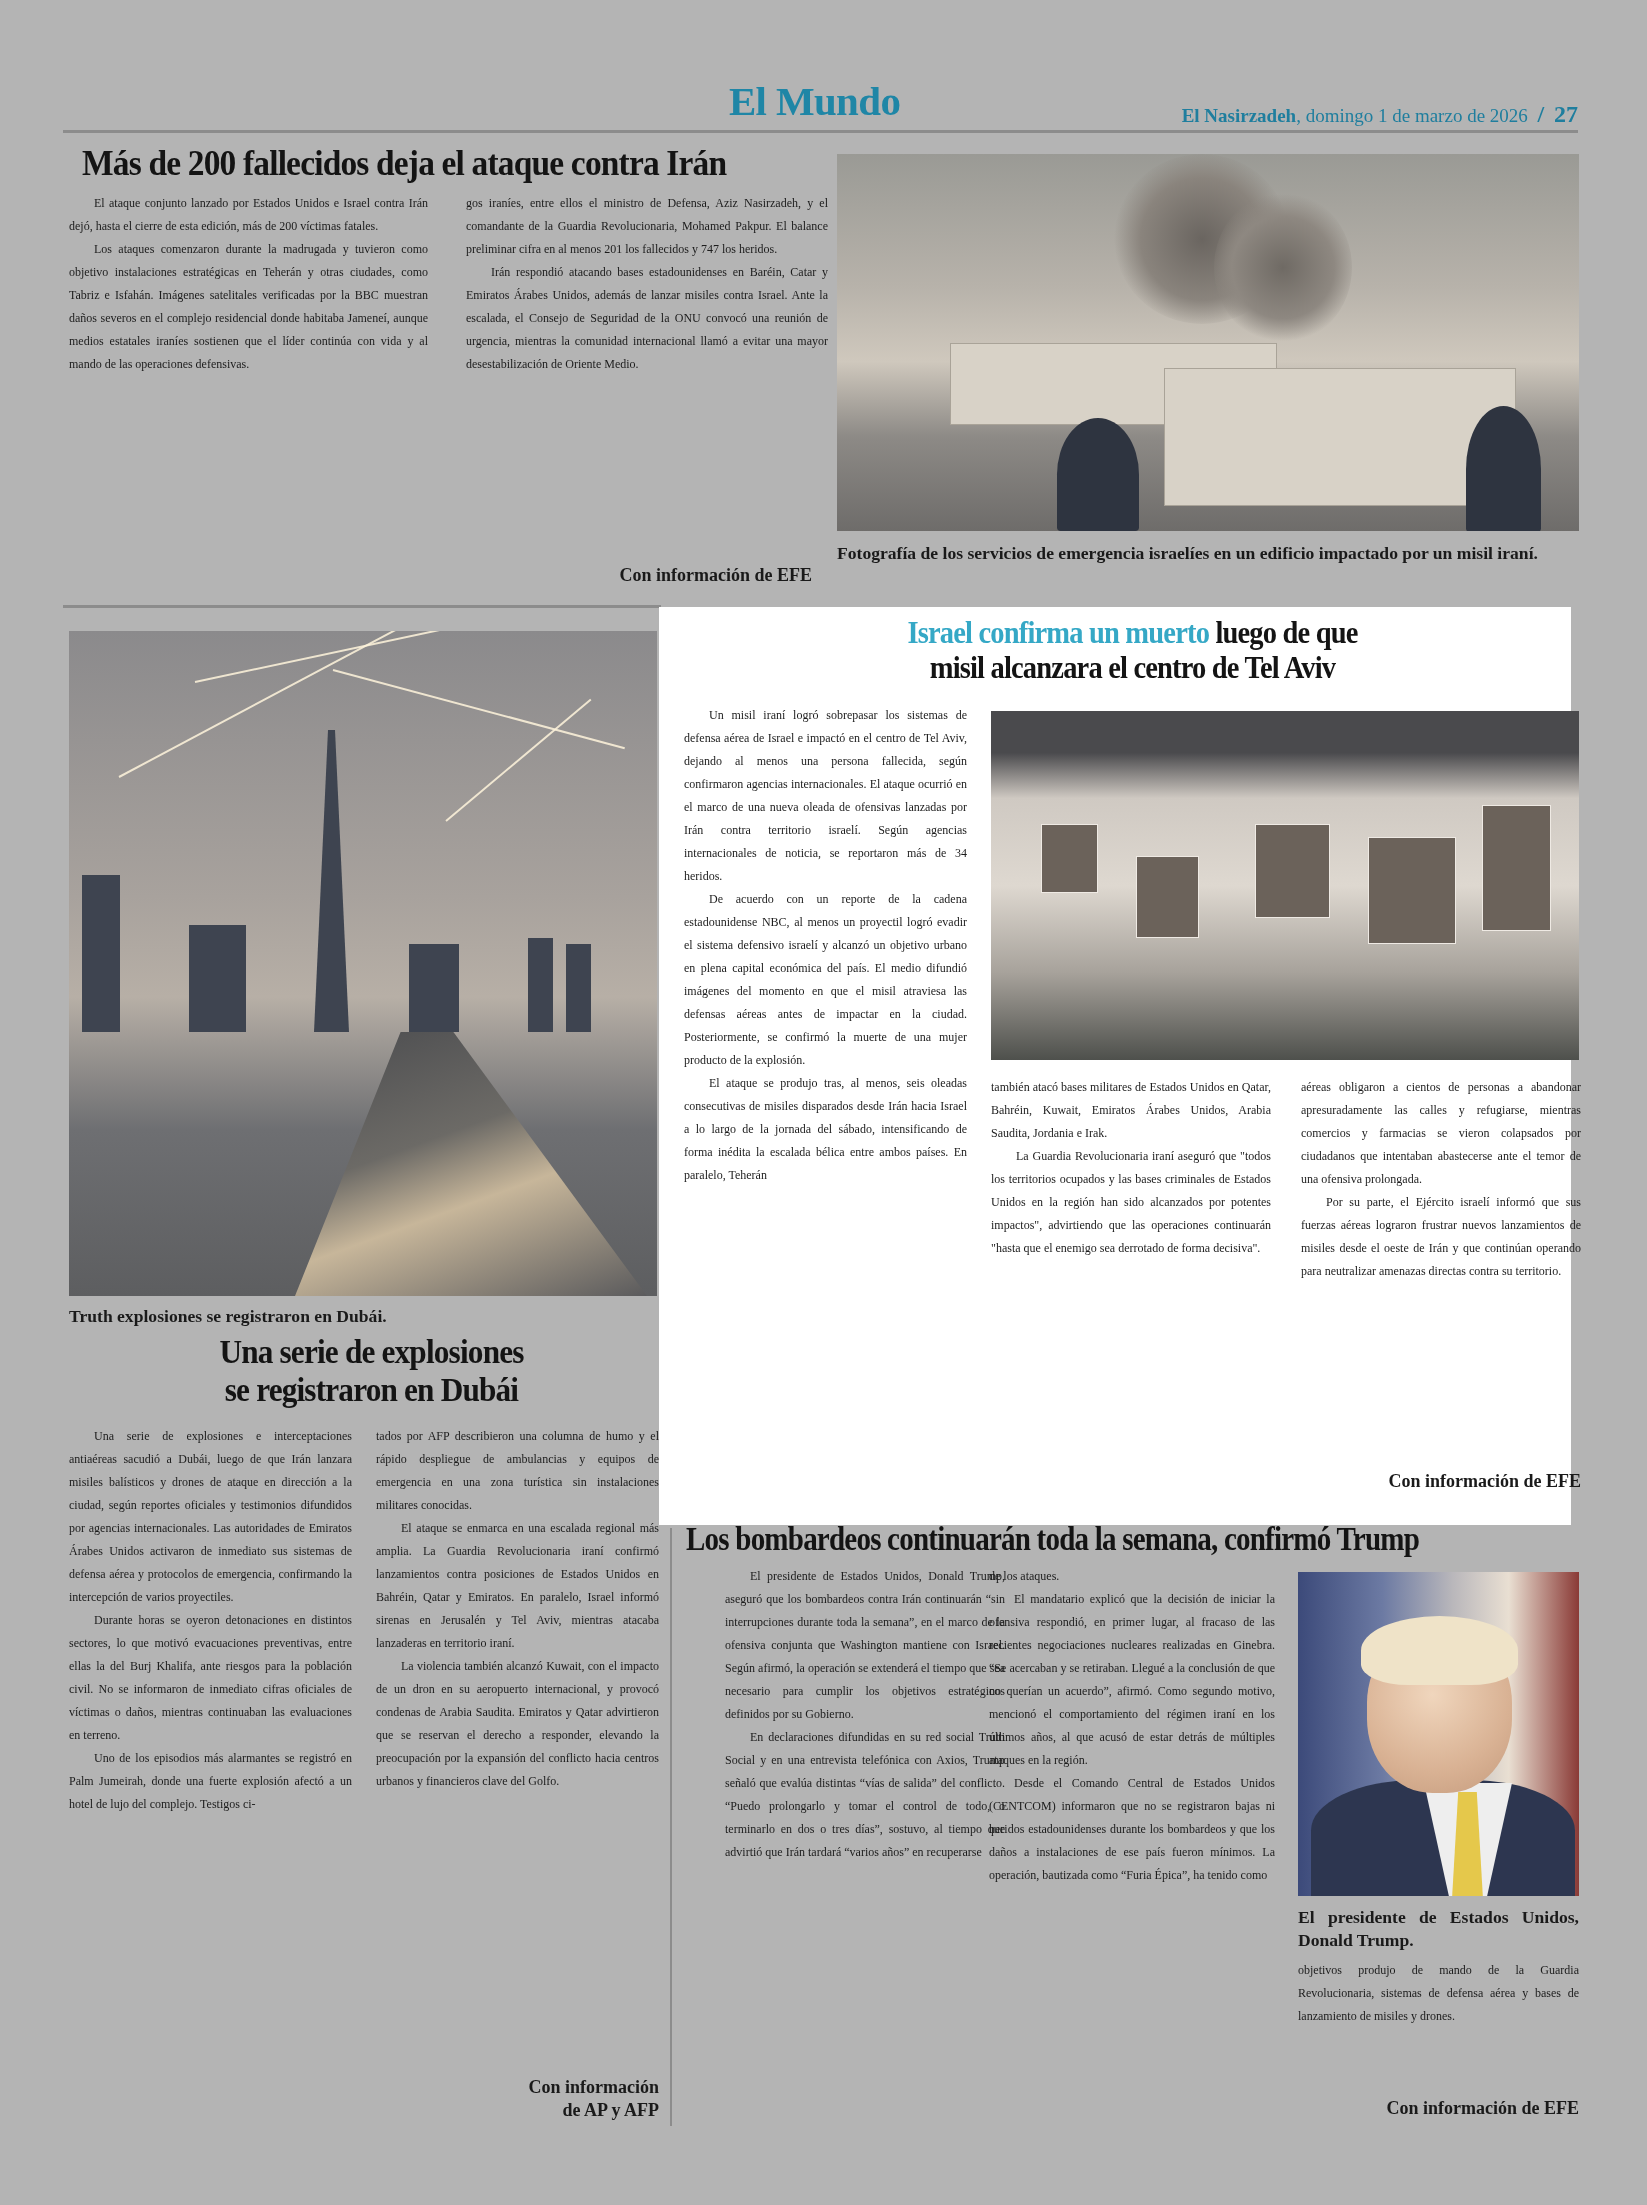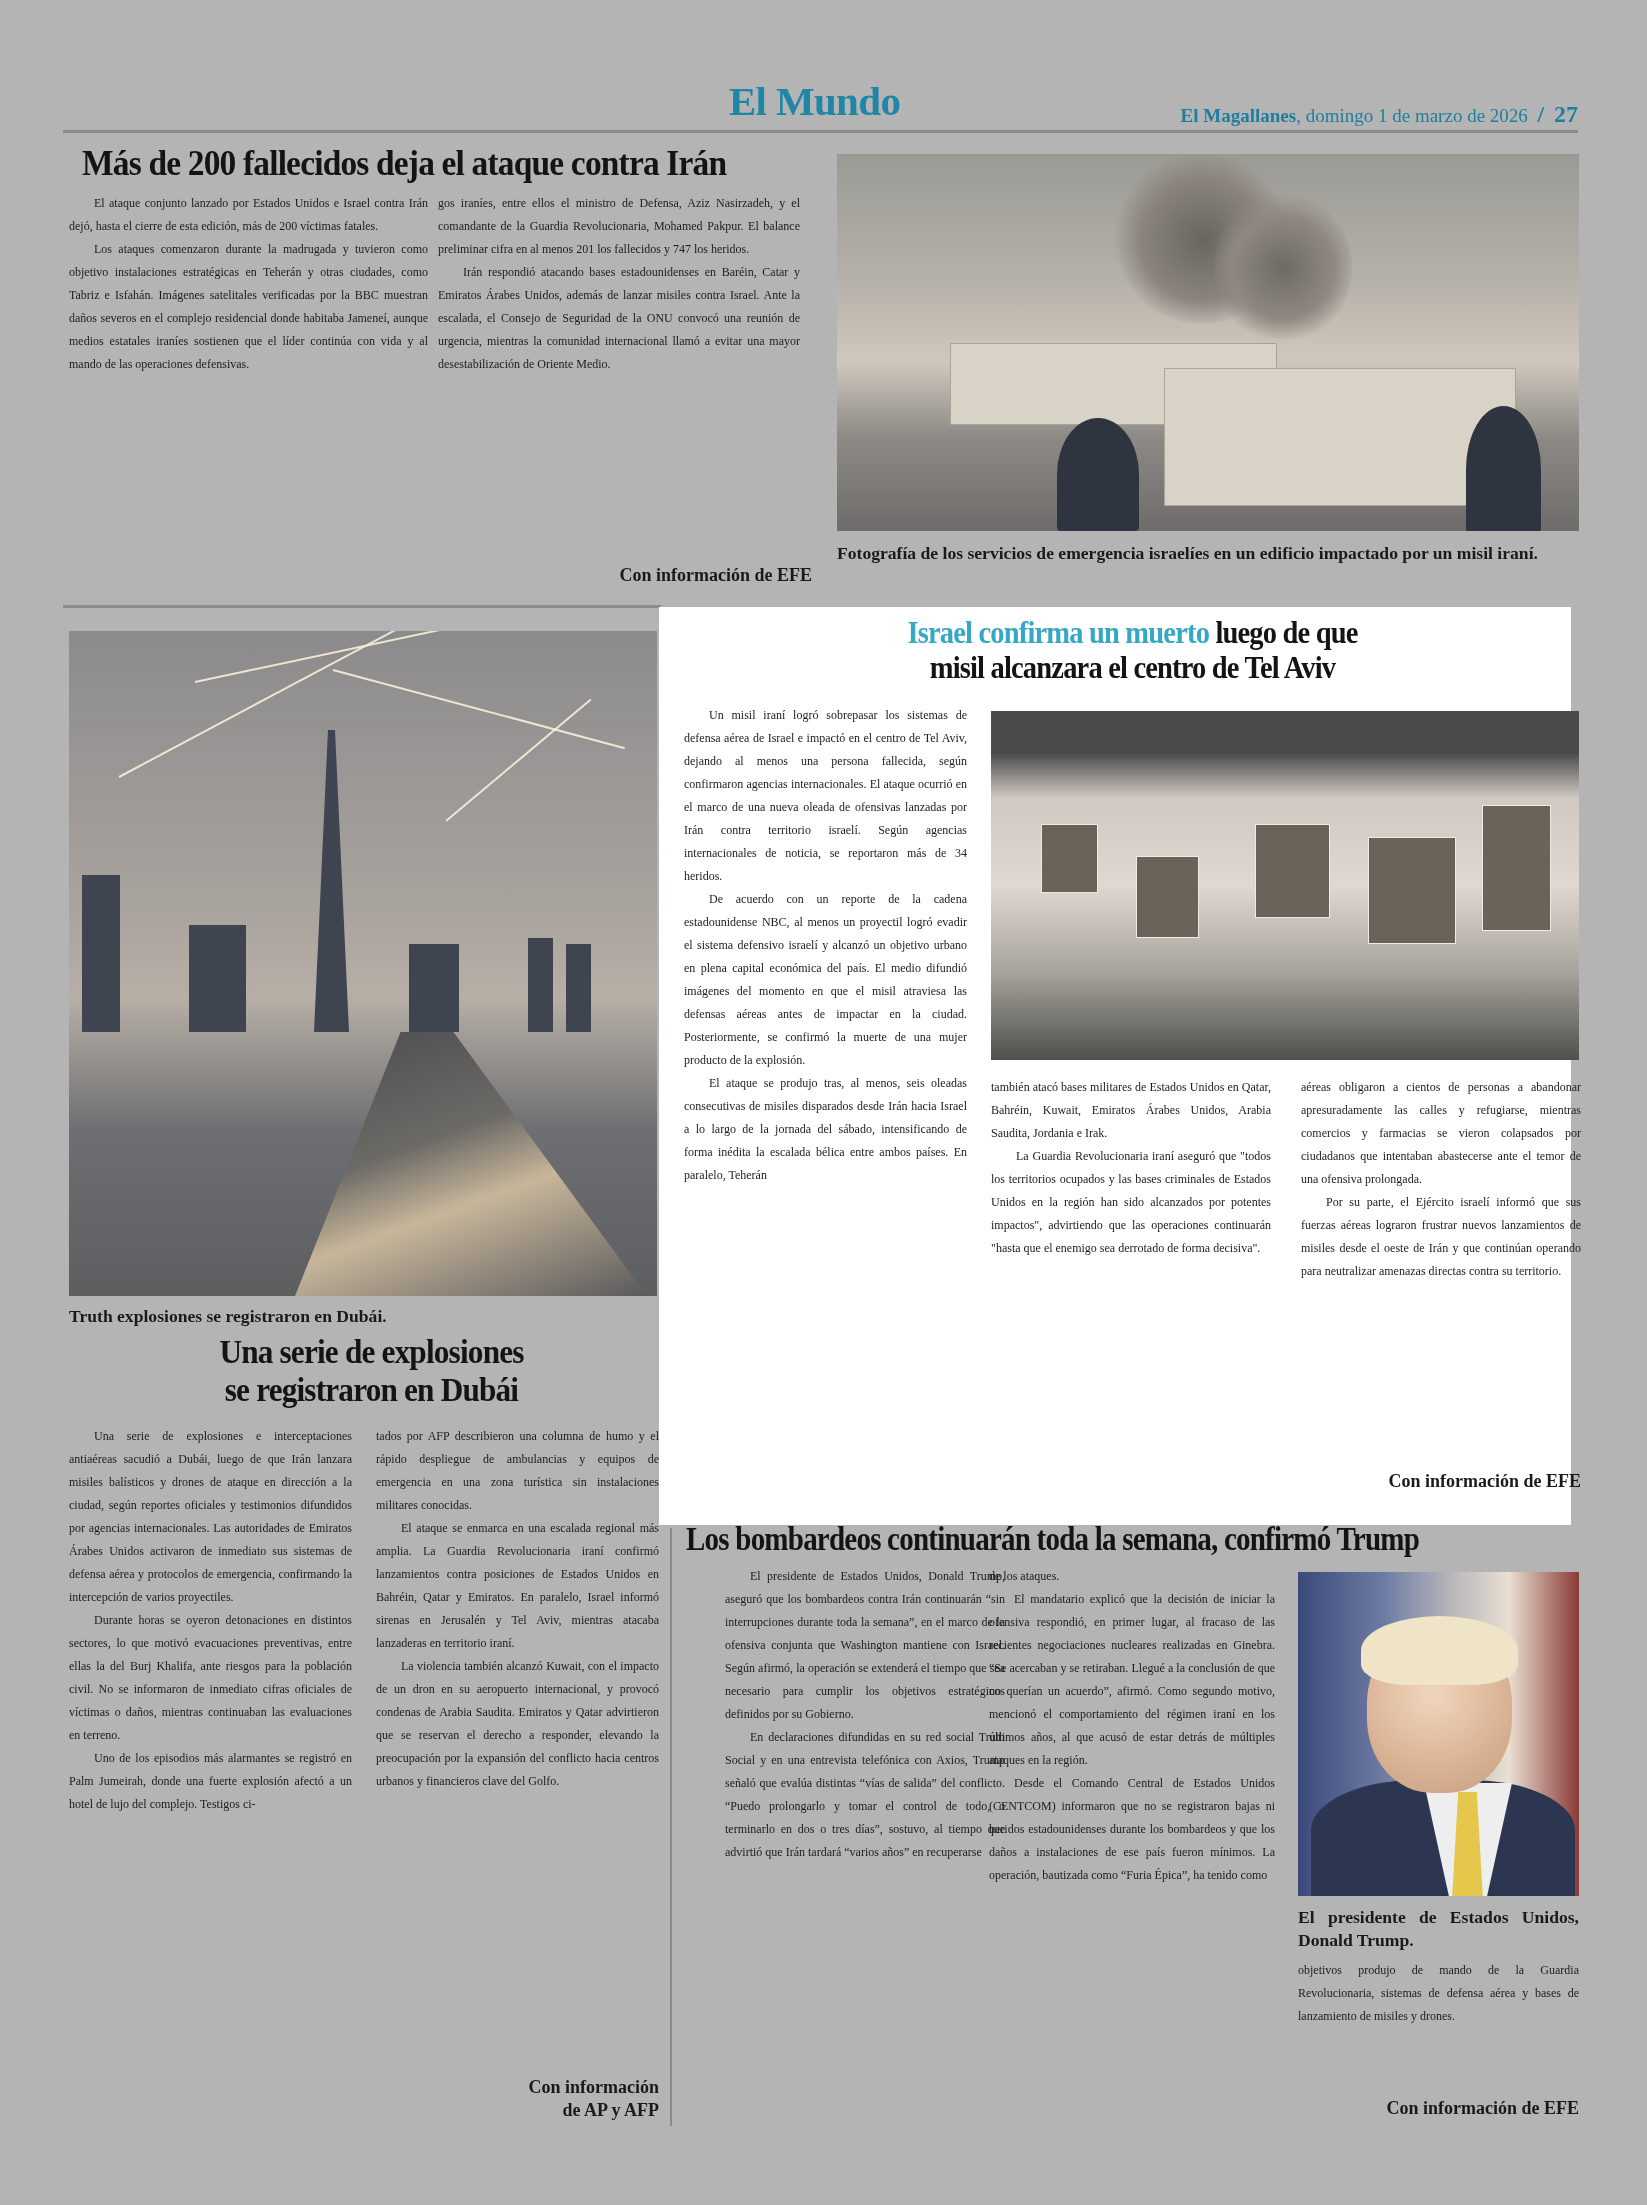--- a/index.html
+++ b/index.html
@@ -49,32 +49,32 @@
   .h2 { font-size: 31px; text-align: center; left: 686px; width: 893px; top: 616px; transform: scaleX(0.92); }
   .h2 .accent { color: #35a8c6; }
   .h3 { left: 82px; width: 579px; top: 1333px; font-size: 34px; text-align: center; transform: scaleX(0.92); }
   .h4 { left: 686px; top: 1521px; font-size: 33px; transform: scaleX(0.88); transform-origin: left; white-space: nowrap; }
 </style>
 </head>
 <body>
 
 <div class="abs masthead-section">El Mundo</div>
 <div class="abs masthead-date">
-  <span class="pub">El Magallanes</span><span>, domingo 1 de marzo de 2026</span>
+  <span class="pub">El Nasirzadeh</span><span>, domingo 1 de marzo de 2026</span>
   <span class="page">/</span>
   <span class="page">27</span>
 </div>
 <div class="abs rule-top"></div>
 
 <div class="abs headline h1">Más de 200 fallecidos deja el ataque contra Irán</div>
 <div class="abs col" style="left:69px; top:192px; width:359px;">
   <p>El ataque conjunto lanzado por Estados Unidos e Israel contra Irán dejó, hasta el cierre de esta edición, más de 200 víctimas fatales.</p>
   <p>Los ataques comenzaron durante la madrugada y tuvieron como objetivo instalaciones estratégicas en Teherán y otras ciudades, como Tabriz e Isfahán. Imágenes satelitales verificadas por la BBC muestran daños severos en el complejo residencial donde habitaba Jameneí, aunque medios estatales iraníes sostienen que el líder continúa con vida y al mando de las operaciones defensivas.</p>
 </div>
-<div class="abs col" style="left:438px; top:192px; width:362px;">
+<div class="abs col" style="left:466px; top:192px; width:362px;">
   <p class="cont">gos iraníes, entre ellos el ministro de Defensa, Aziz Nasirzadeh, y el comandante de la Guardia Revolucionaria, Mohamed Pakpur. El balance preliminar cifra en al menos 201 los fallecidos y 747 los heridos.</p>
   <p>Irán respondió atacando bases estadounidenses en Baréin, Catar y Emiratos Árabes Unidos, además de lanzar misiles contra Israel. Ante la escalada, el Consejo de Seguridad de la ONU convocó una reunión de urgencia, mientras la comunidad internacional llamó a evitar una mayor desestabilización de Oriente Medio.</p>
 </div>
 <div class="abs credit" style="left:450px; top:565px; width:362px;">Con información de EFE</div>
 
 <div class="abs photo photo-iran">
   <div class="abs smoke1"></div>
   <div class="abs smoke2"></div>
   <div class="abs bldg" style="left:113px; top:189px; width:327px; height:82px;"></div>
   <div class="abs bldg" style="left:327px; top:214px; width:352px; height:138px;"></div>

